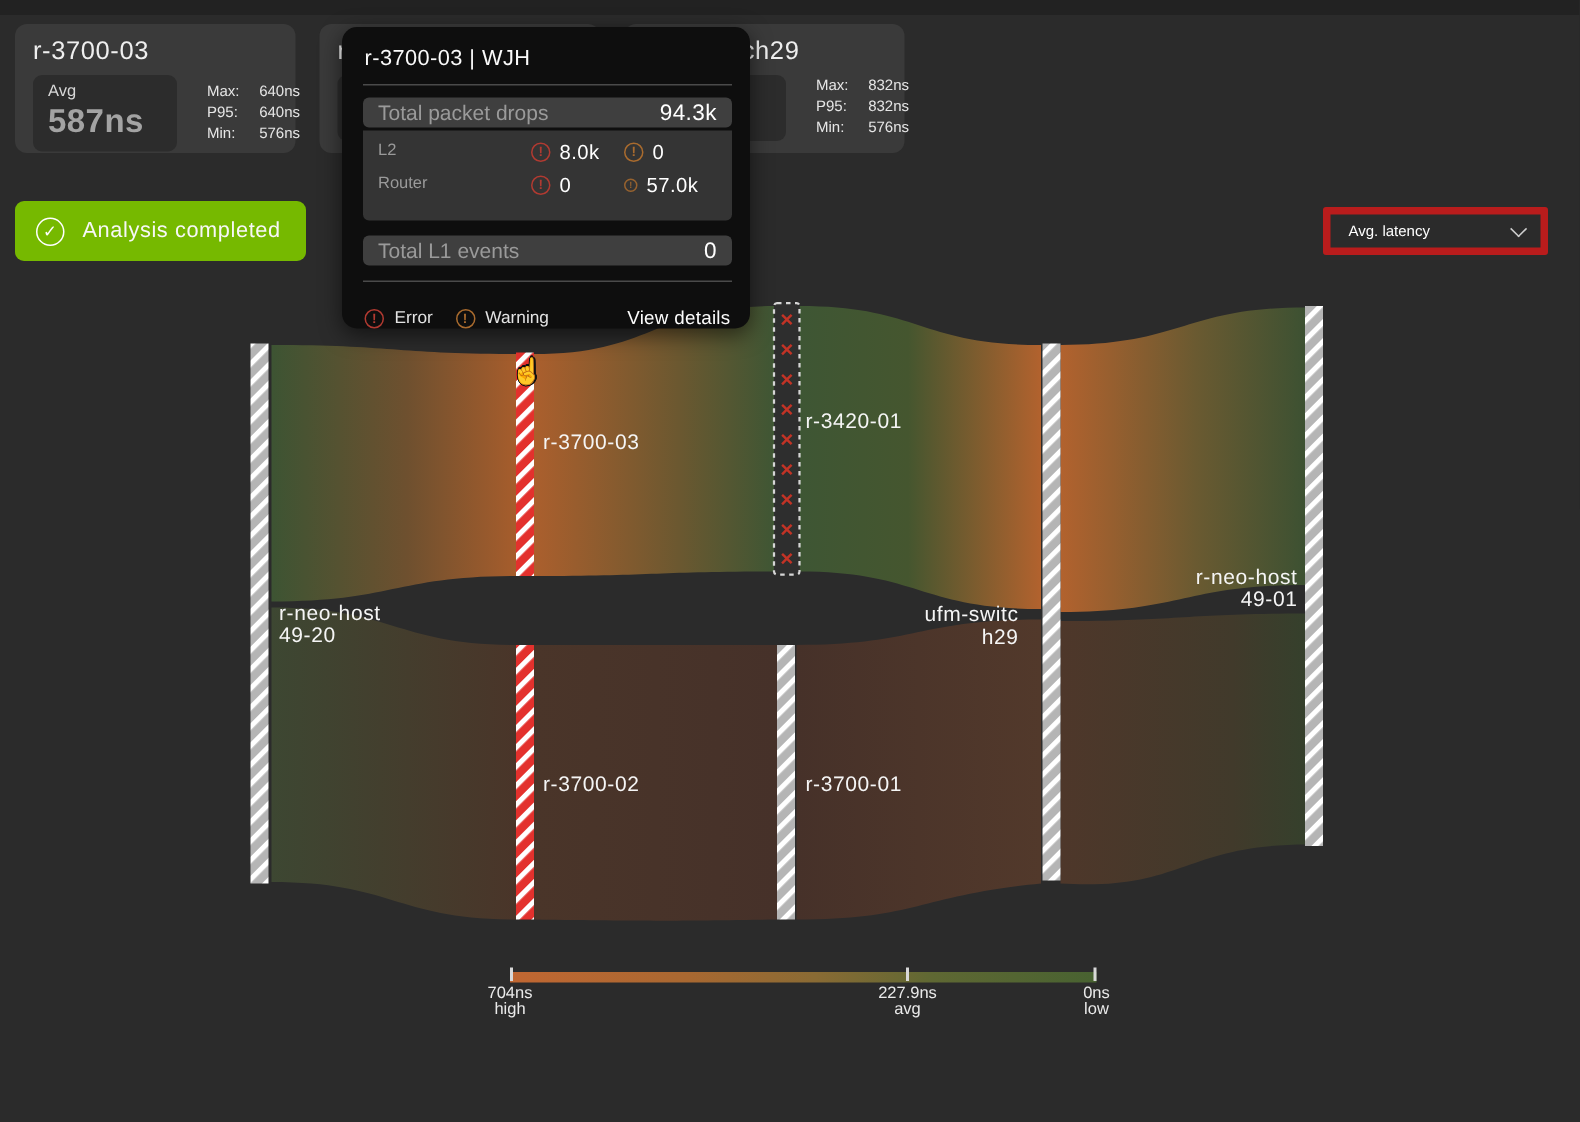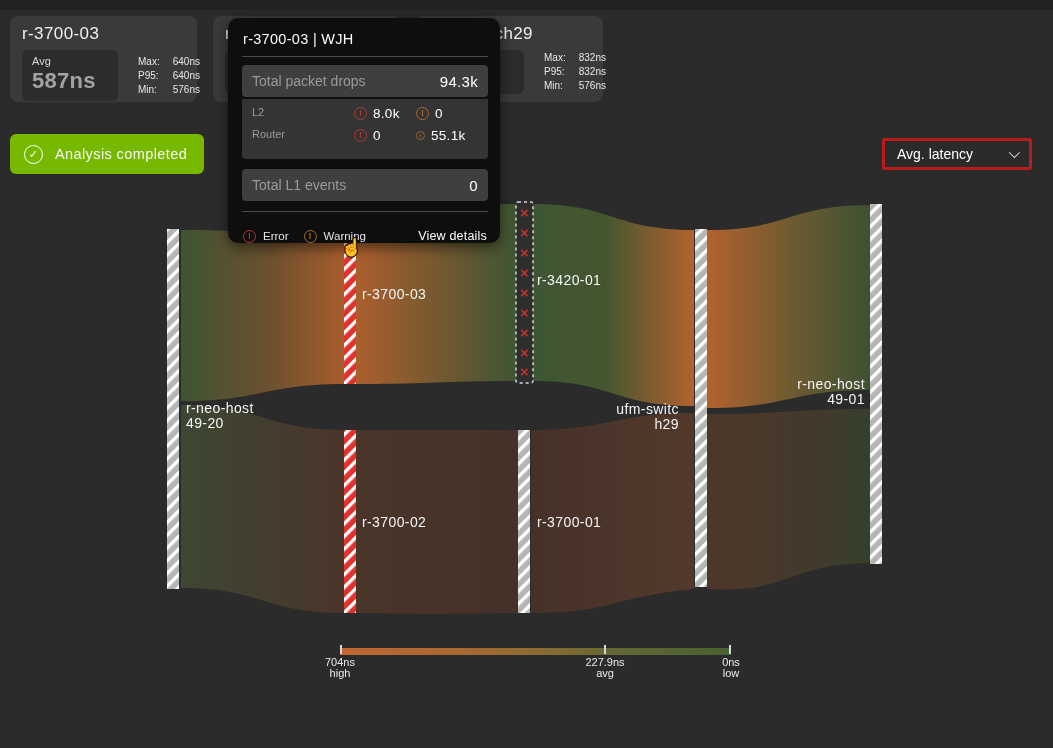--- a/index.html
+++ b/index.html
@@ -20,36 +20,36 @@
   .stats { font-size:10px; color:#e6e6e6; line-height:14px; }
   .stat-row { display:flex; width:62px; justify-content:space-between; }
 
   
   .status-btn { position:absolute; left:10px; top:134px; width:194px; height:40px; background:#76b900;
     border:none; border-radius:6px; display:flex; align-items:center; gap:12px; padding:0 14px;
     color:#f7f7f7; font-size:14.5px; letter-spacing:.4px; cursor:pointer; z-index:5; font-family:inherit; }
   .check-circle { width:19px; height:19px; border:1.6px solid #fff; border-radius:50%;
     display:flex; align-items:center; justify-content:center; color:#fff; font-size:11px; }
   .metric-select { position:absolute; left:882px; top:138px; width:150px; height:32px;
-    border:3px solid #b91c1c; border-radius:2px; background:transparent; color:#fff;
-    display:flex; align-items:center; justify-content:space-between; padding:0 12px; font-size:14px; z-index:5; cursor:pointer; }
+    border:5px solid #b91c1c; border-radius:2px; background:transparent; color:#fff;
+    display:flex; align-items:center; justify-content:space-between; padding:0 12px; font-size:10px; z-index:5; cursor:pointer; }
   .chev { width:8px; height:8px; border-right:1.6px solid #cfcfcf; border-bottom:1.6px solid #cfcfcf;
     transform:rotate(45deg) translateY(-2px); }
 
   
   .node-label { position:absolute; color:#f5f5f5; font-size:14px; letter-spacing:.4px; line-height:15px; z-index:3; }
   .ra { text-align:right; }
 
   
   .tooltip { position:absolute; left:228px; top:18px; width:272px; background:#0e0e0e; border-radius:10px;
     padding:11px 12px 0 14px; z-index:50; box-shadow:0 4px 14px rgba(0,0,0,.55); }
   .tt-title { color:#fafafa; font-size:14.5px; letter-spacing:.3px; padding:2px 0 9px 1px; }
   .tt-hr { border:none; border-top:1px solid #4a4a4a; margin:0 0 8px 0; }
   .tt-panel { background:#3f3f3f; border-radius:4px; display:flex; justify-content:space-between;
-    align-items:center; padding:6px 10px; height:32px; }
+    align-items:center; padding:6px 10px; height:20px; }
   .tt-panel .lbl { color:#9a9a9a; font-size:14px; }
   .tt-panel .val { color:#fff; font-size:15px; letter-spacing:.3px; }
   .tt-rows { background:#343434; border-radius:0 0 4px 4px; margin:2px 0 10px 0; padding:7px 10px 9px 10px; }
   .tt-row { display:flex; align-items:flex-start; height:22px; }
   .tt-row .lbl { color:#9a9a9a; font-size:11px; flex:1; }
   .tt-row .grp { display:flex; align-items:center; gap:6px; width:62px; }
   .tt-row .num { color:#fff; font-size:13.5px; letter-spacing:.3px; }
   .exc { display:inline-flex; align-items:center; justify-content:center; flex:0 0 auto;
     width:13px; height:13px; border:1.4px solid currentColor; border-radius:50%;
     font-size:9px; font-weight:bold; line-height:1; }
@@ -267,21 +267,21 @@
         </span>
       </div>
       <div class="tt-row">
         <span class="lbl">Router</span>
         <span class="grp">
           <span class="exc err">!</span>
           <span class="num">0</span>
         </span>
         <span class="grp">
           <span class="exc sm wrn">!</span>
-          <span class="num">55.1k</span>
+          <span class="num">57.0k</span>
         </span>
       </div>
     </div>
     <div class="tt-panel">
       <span class="lbl">Total L1 events</span>
       <span class="val">0</span>
     </div>
     <hr class="tt-hr" style="margin-top:10px;">
     <div class="tt-footer">
       <span class="exc err">!</span>

